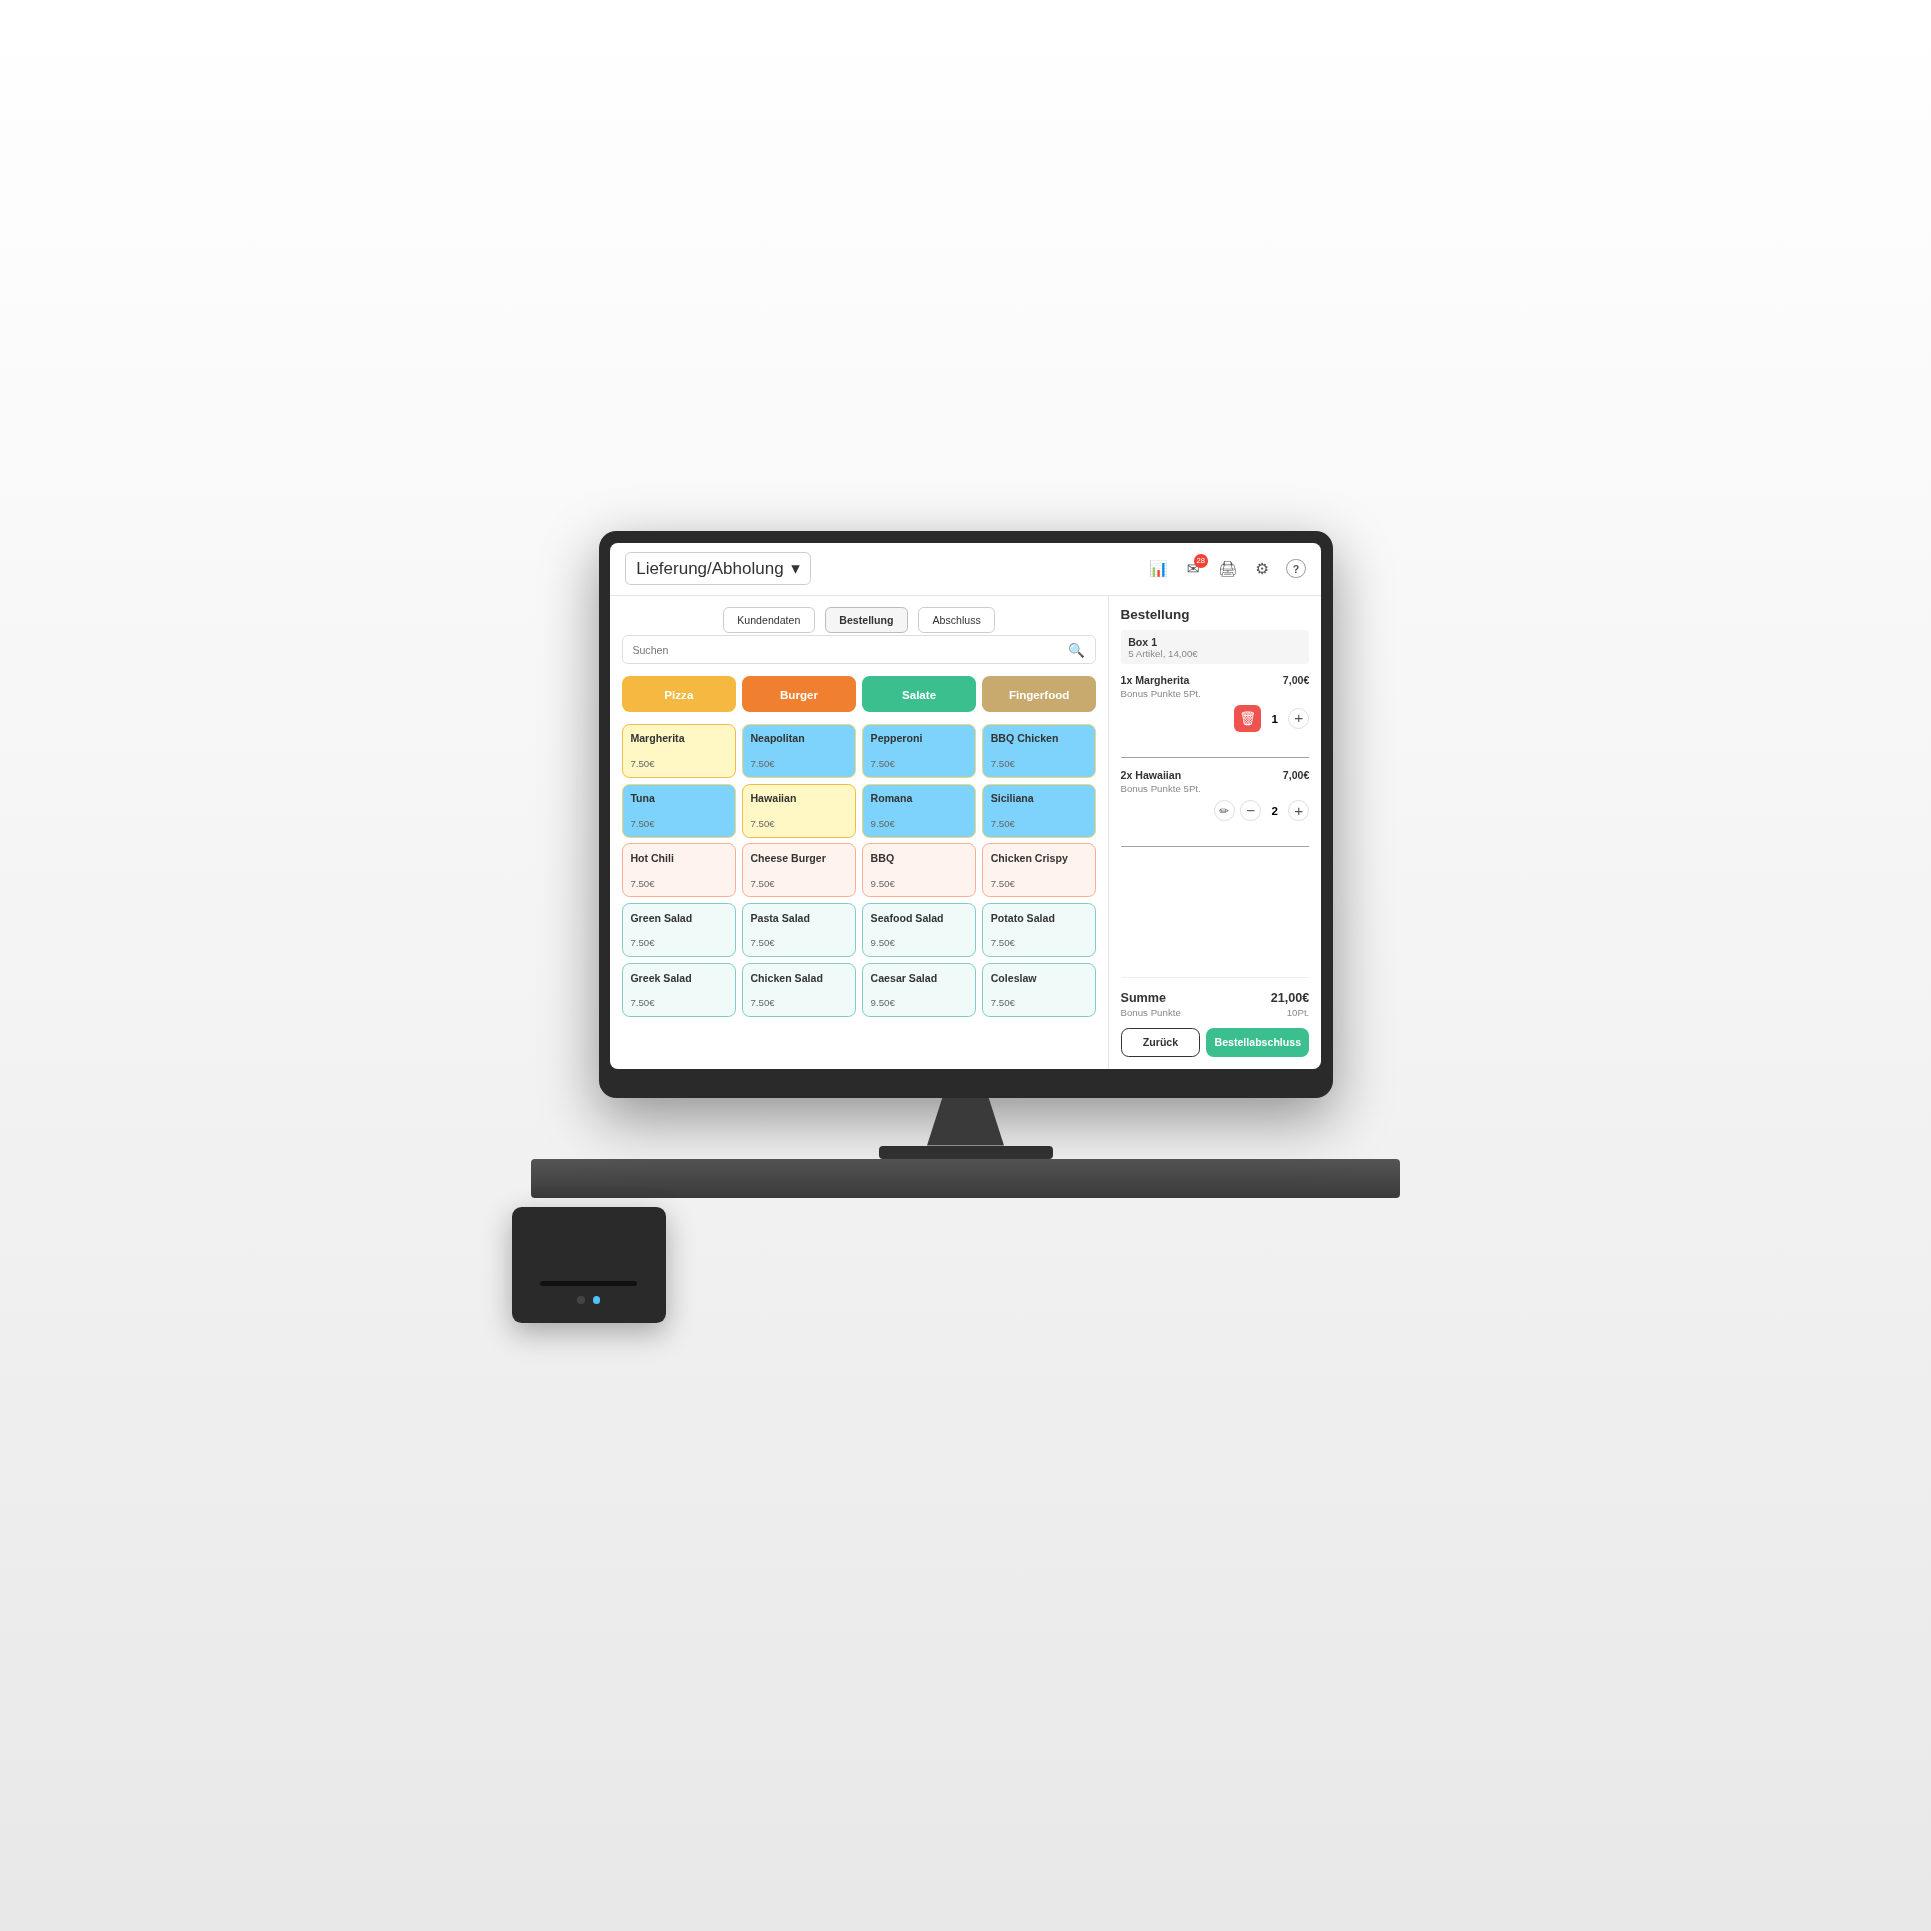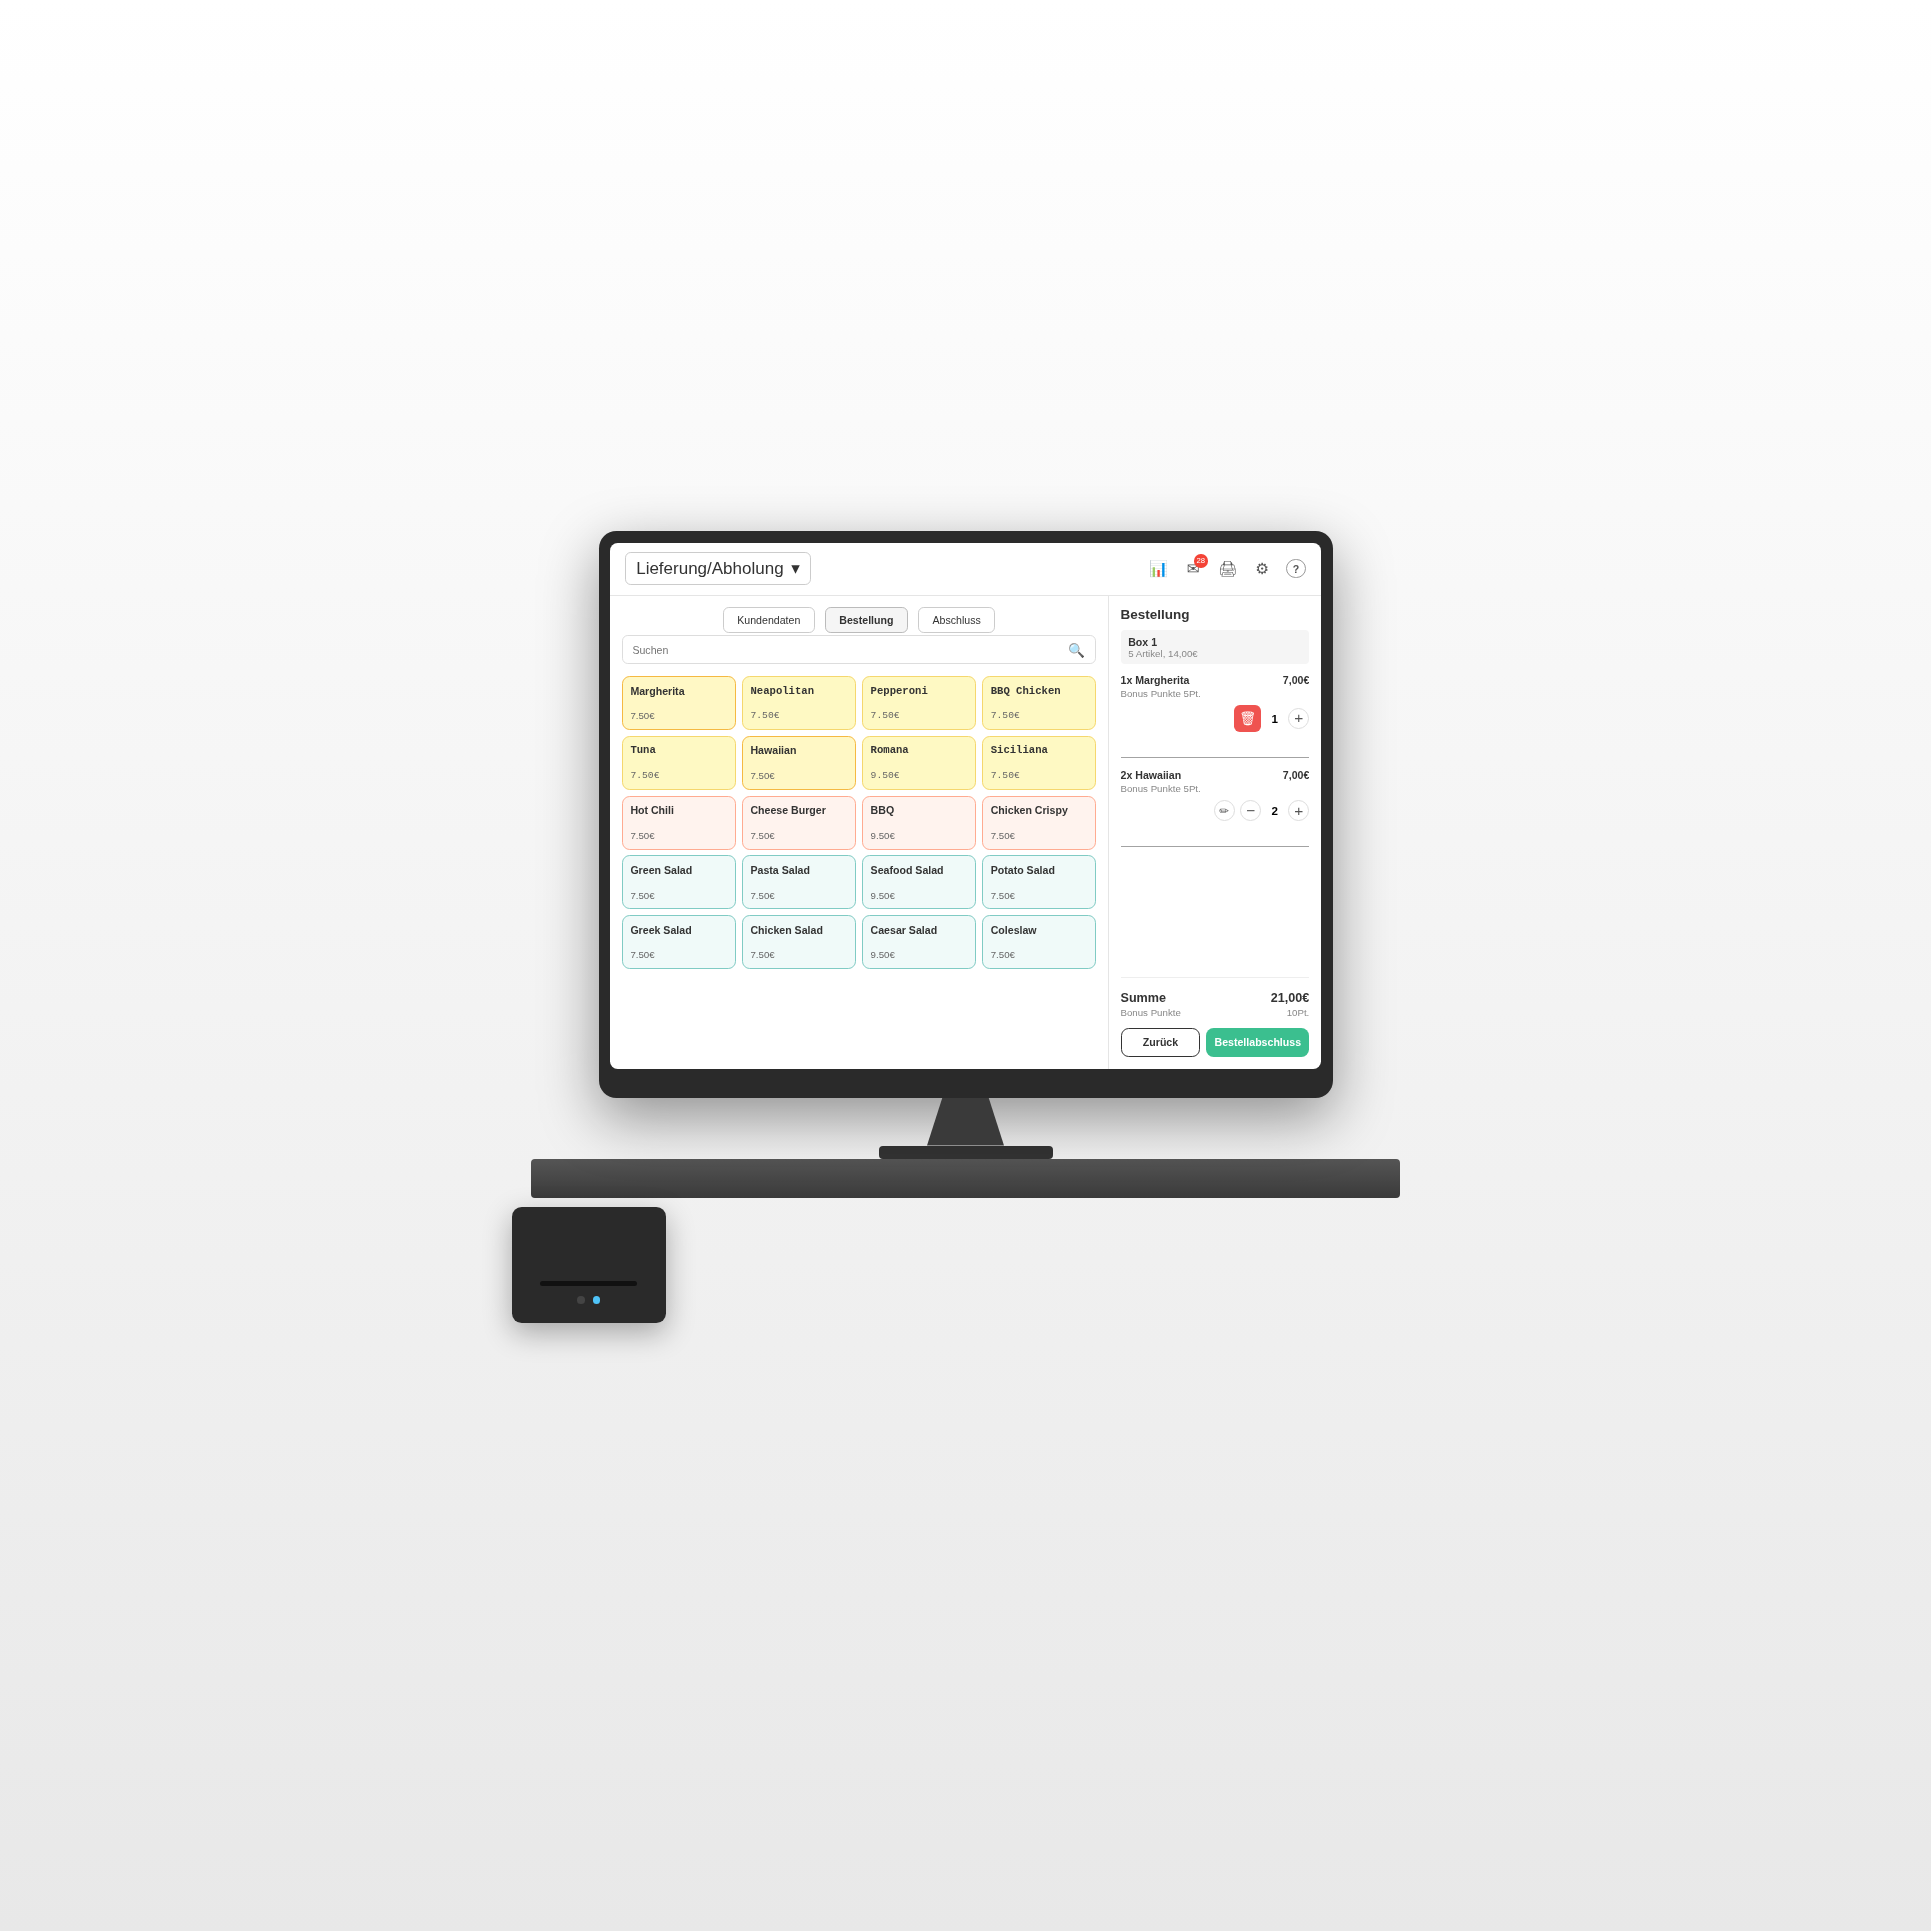--- a/index.html
+++ b/index.html
@@ -267,21 +267,21 @@
       padding: 7.7px;
       cursor: pointer;
       font-size: 10.6px;
       background: white;
       min-height: 54px;
       display: flex;
       flex-direction: column;
       justify-content: space-between;
     }
 
-    .product-card.yellow { border-color: #f5d76e; background: #fef9c3; font-family: Liberation Mono, monospace; }
+    .product-card.yellow { border-color: #f5d76e; background: #7dd3fc; }
     .product-card.yellow-selected { border-color: #f5b942; background: #fff8c5; }
     .product-card.red-orange { border-color: #ffab91; background: #fff3ee; }
     .product-card.teal { border-color: #80cbc4; background: #f0faf9; }
 
     .product-name {
       font-weight: 600;
       color: #333;
       font-size: 10.6px;
     }
 
@@ -537,20 +537,26 @@
               <button class="tab">Kundendaten</button>
               <button class="tab active">Bestellung</button>
               <button class="tab">Abschluss</button>
             </div>
 
             <div class="search-box">
               <input type="text" placeholder="Suchen" style="">
               <span class="search-icon-svg">🔍</span>
             </div>
 
+            <div class="categories">
+              <button class="cat-btn cat-pizza">Pizza</button>
+              <button class="cat-btn cat-burger">Burger</button>
+              <button class="cat-btn cat-salate">Salate</button>
+              <button class="cat-btn cat-fingerfood">Fingerfood</button>
+            </div>
 
             <div class="products" id="products-grid">
             <div class="product-card yellow-selected">
                   <div class="product-name">Margherita</div>
                   <div class="product-price">7.50€</div>
                 </div>
                 <div class="product-card yellow">
                   <div class="product-name">Neapolitan</div>
                   <div class="product-price">7.50€</div>
                 </div>

